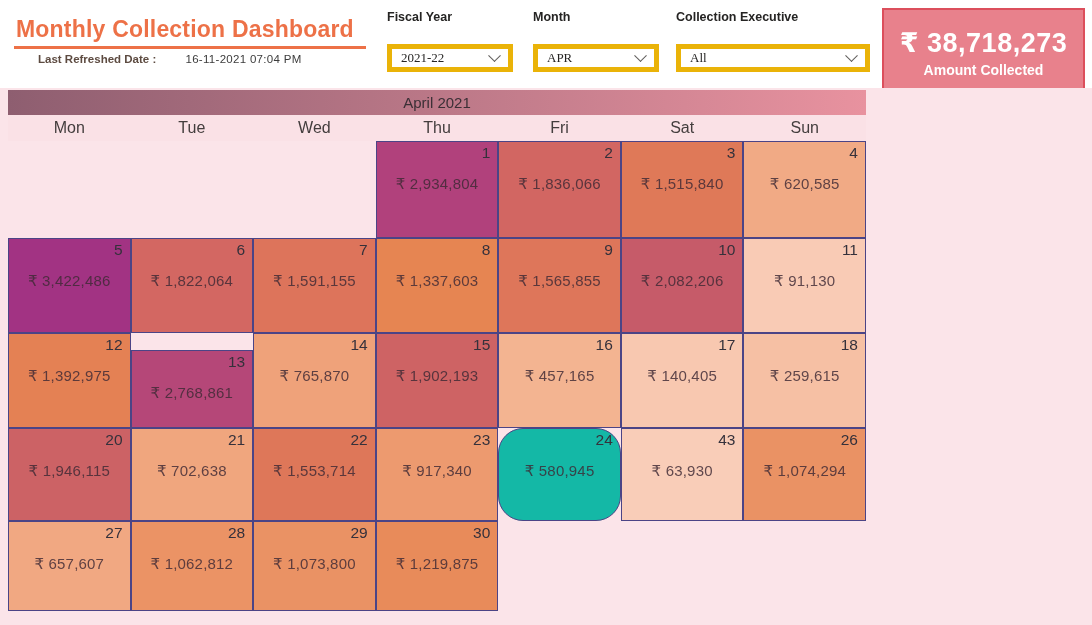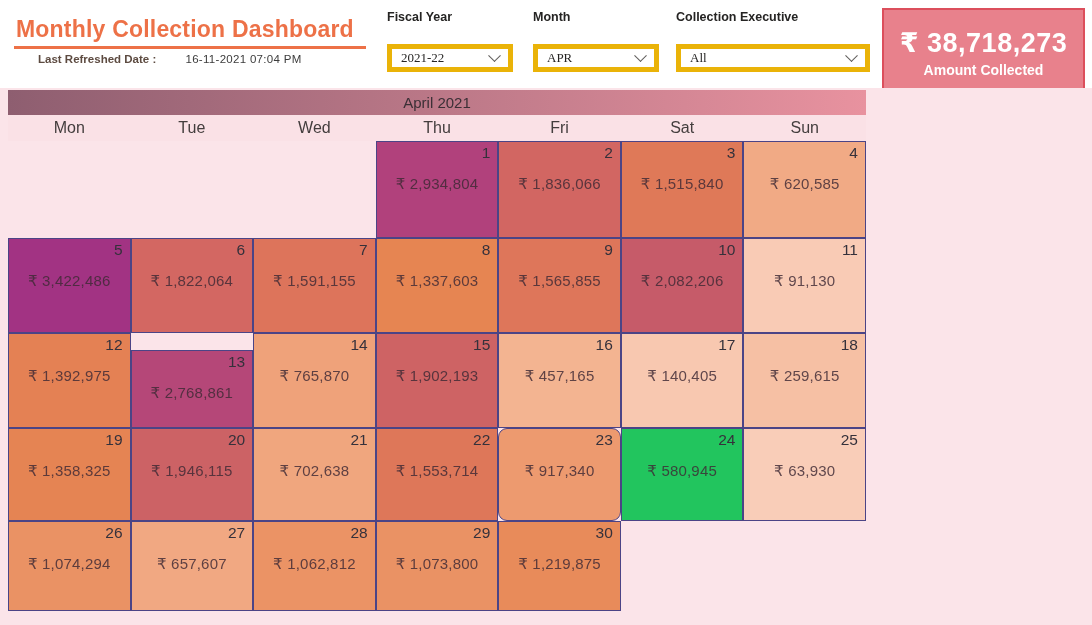--- a/index.html
+++ b/index.html
@@ -167,46 +167,42 @@
         <div class="amt">₹ 457,165</div>
       </div>
       <div class="cell" style="background: rgb(248, 200, 176);">
         <div class="num">17</div>
         <div class="amt">₹ 140,405</div>
       </div>
       <div class="cell" style="background: rgb(246, 192, 164); padding-left: 20px;">
         <div class="num">18</div>
         <div class="amt">₹ 259,615</div>
       </div>
-      <div class="cell" style="background: rgb(229, 132, 83);">
-        <div class="num">19</div>
-        <div class="amt">₹ 1,358,325</div>
-      </div>
       <div class="cell" style="background: rgb(204, 98, 101);">
         <div class="num">20</div>
         <div class="amt">₹ 1,946,115</div>
       </div>
       <div class="cell" style="background: rgb(240, 166, 126);">
         <div class="num">21</div>
         <div class="amt">₹ 702,638</div>
       </div>
       <div class="cell" style="background: rgb(222, 119, 89);">
         <div class="num">22</div>
         <div class="amt">₹ 1,553,714</div>
       </div>
-      <div class="cell" style="background: rgb(237, 154, 111); border-radius: 9px;">
+      <div class="cell" style="background: rgb(237, 154, 111);">
         <div class="num">23</div>
         <div class="amt">₹ 917,340</div>
       </div>
-      <div class="cell" style="background: #22c55e;">
+      <div class="cell" style="background: #14b8a6; border-radius: 25px;">
         <div class="num">24</div>
         <div class="amt">₹ 580,945</div>
       </div>
       <div class="cell" style="background: rgb(249, 205, 184);">
-        <div class="num">25</div>
+        <div class="num">43</div>
         <div class="amt">₹ 63,930</div>
       </div>
       <div class="cell" style="background: rgb(234, 146, 100);">
         <div class="num">26</div>
         <div class="amt">₹ 1,074,294</div>
       </div>
       <div class="cell" style="background: rgb(241, 168, 130); text-decoration: underline;">
         <div class="num">27</div>
         <div class="amt">₹ 657,607</div>
       </div>

